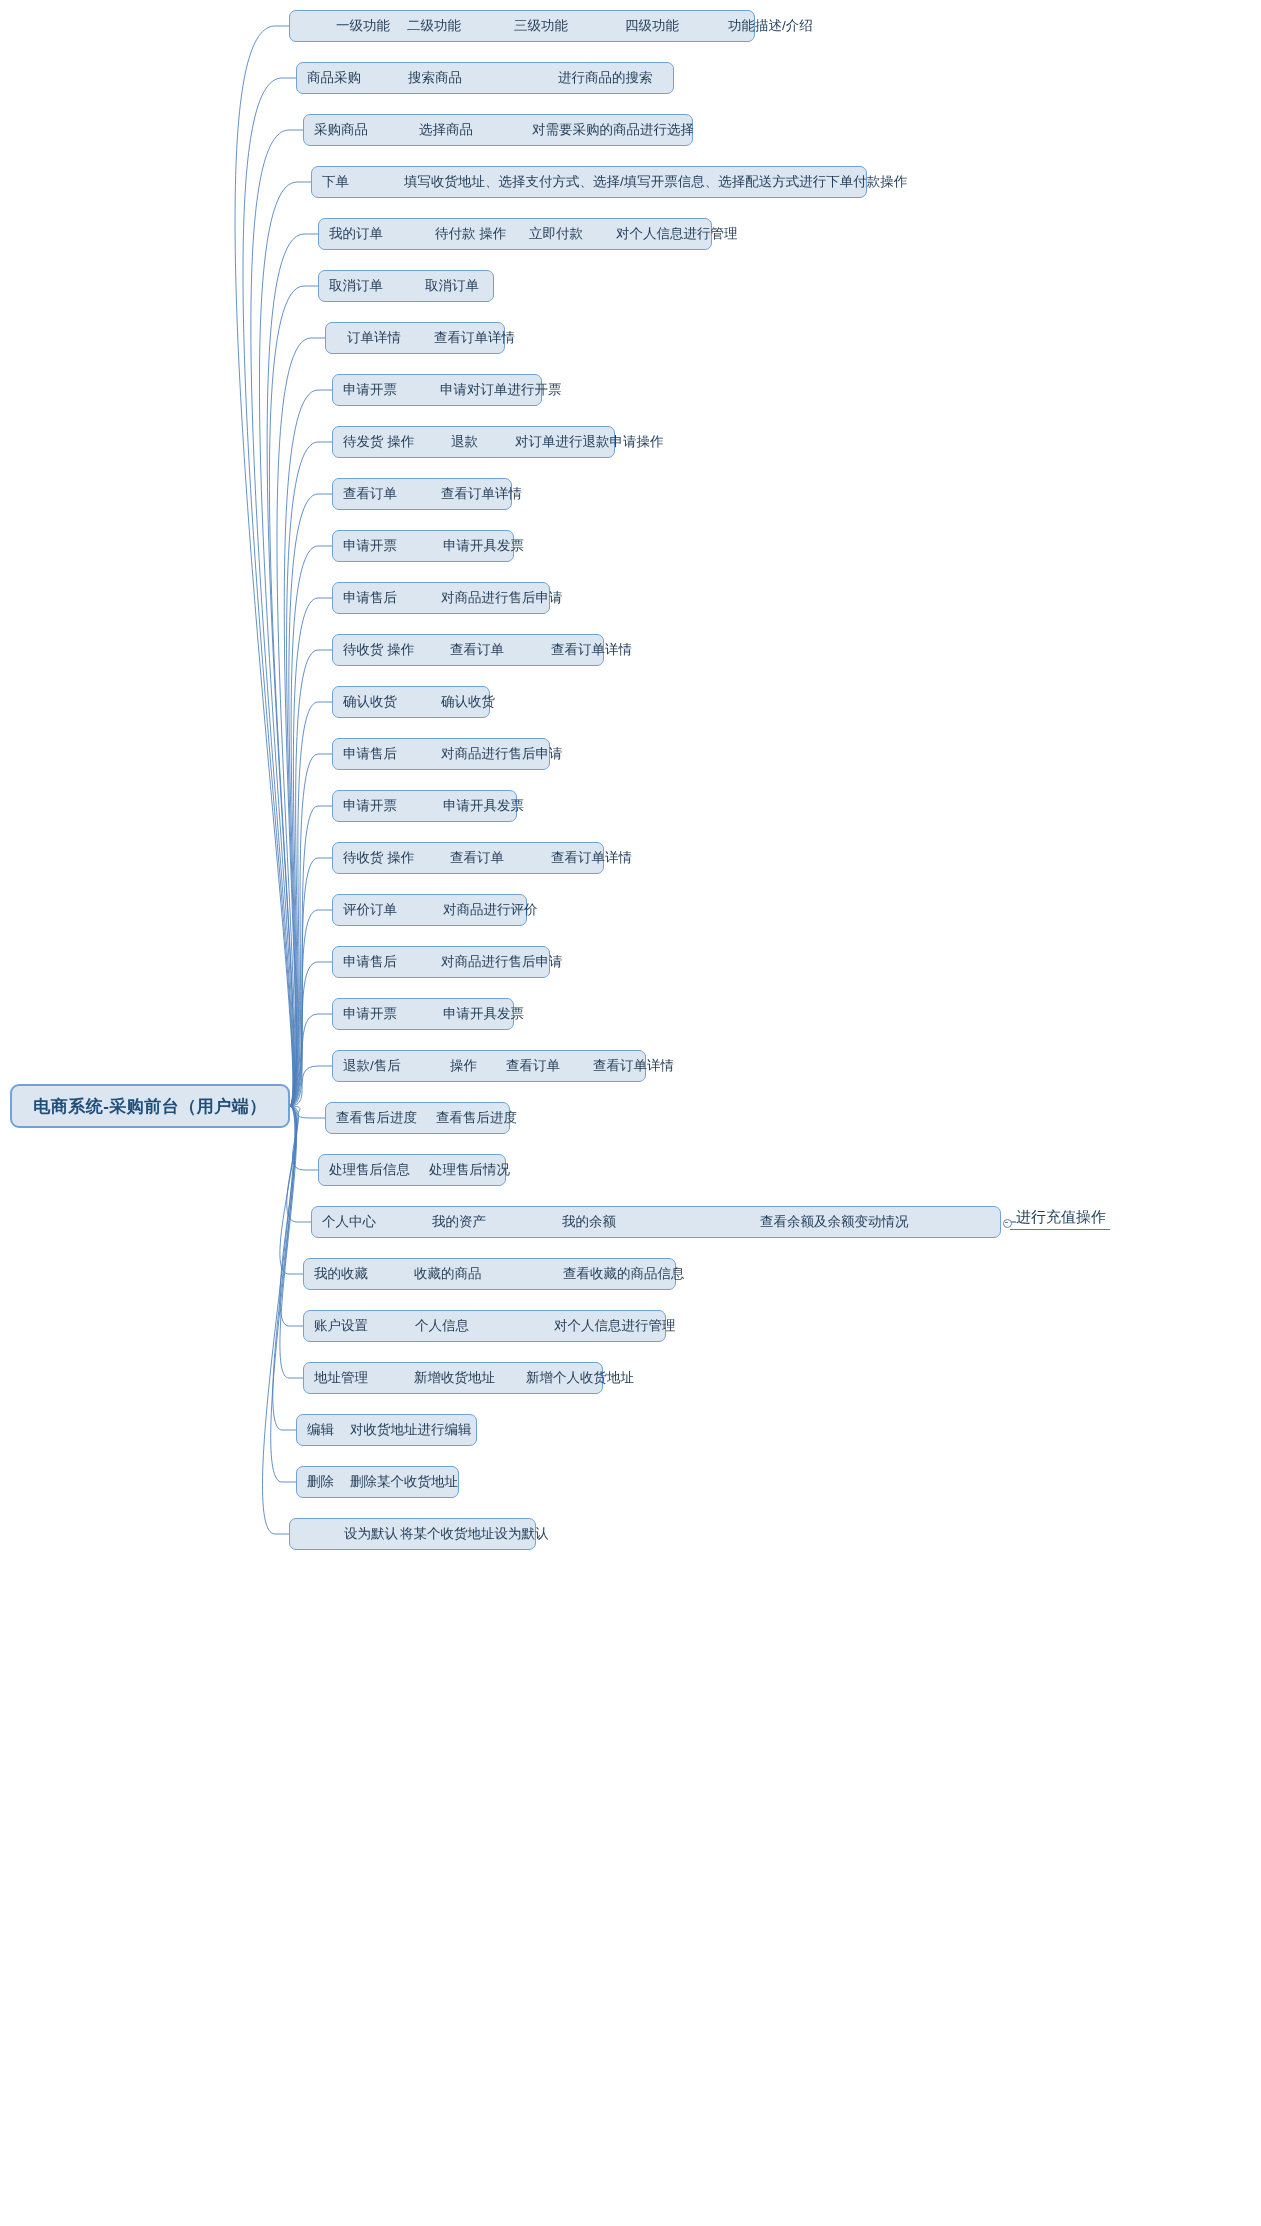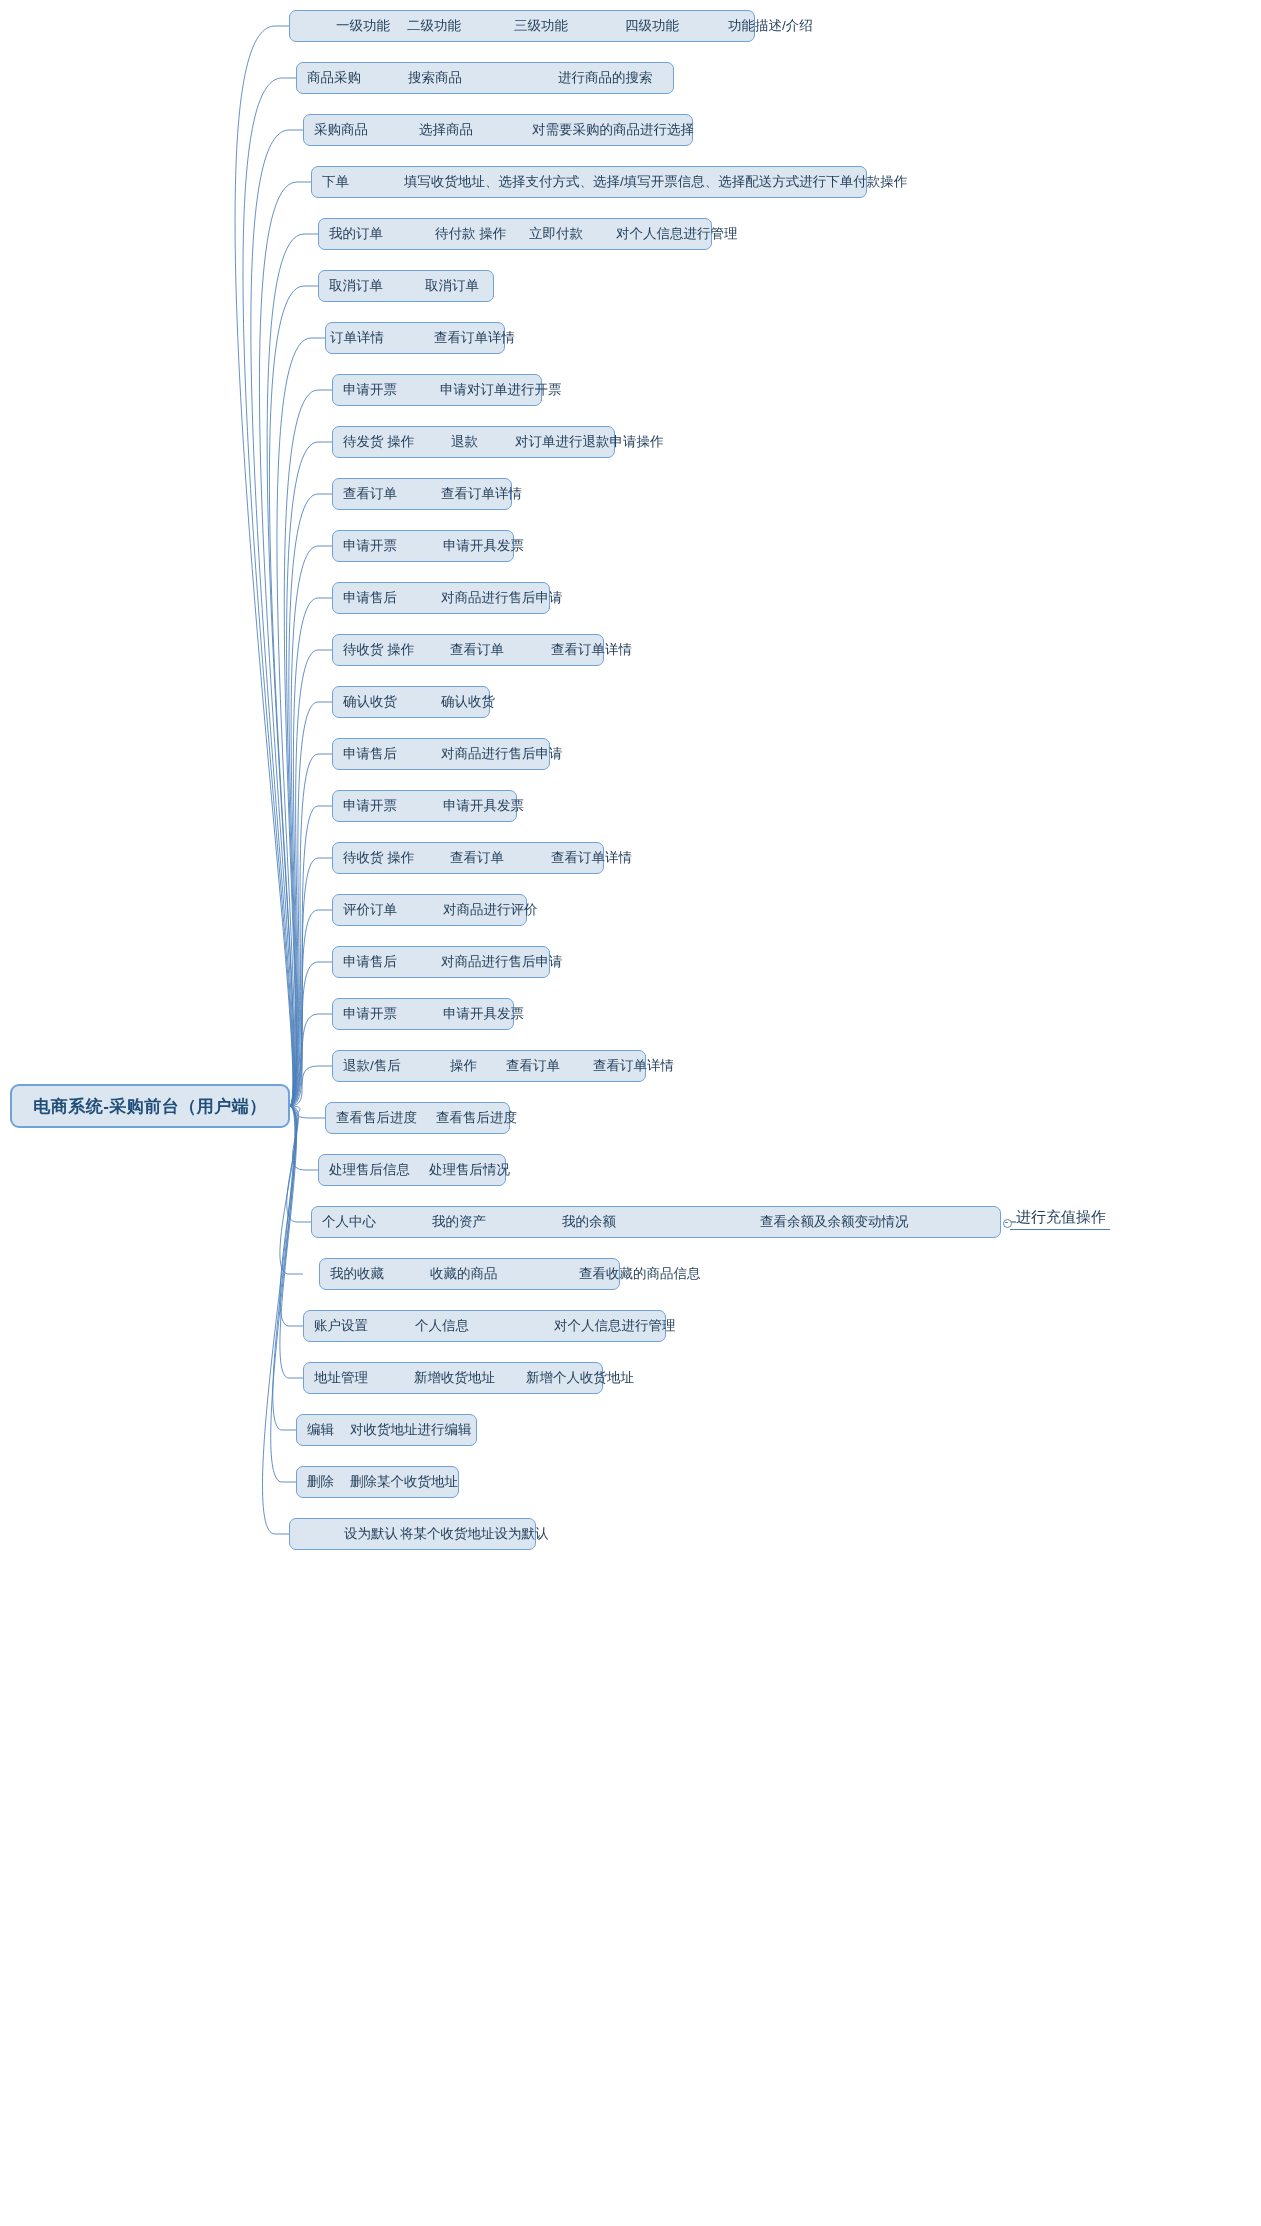--- a/index.html
+++ b/index.html
@@ -163,21 +163,21 @@
         <span class="cell" style="position: absolute; left: 10px;">我的订单</span>
         <span class="cell" style="position: absolute; left: 116px;">待付款  操作</span>
         <span class="cell" style="position: absolute; left: 210px;">立即付款</span>
         <span class="cell" style="position: absolute; left: 297px;">对个人信息进行管理</span>
       </div>
       <div class="node" style="left: 318px; top: 270px; width: 176px; position: absolute;">
         <span class="cell" style="position: absolute; left: 10px;">取消订单</span>
         <span class="cell" style="position: absolute; left: 106px;">取消订单</span>
       </div>
       <div class="node" style="left: 325px; top: 322px; width: 180px; position: absolute;">
-        <span class="cell" style="position: absolute; left: 4px;">订单详情</span>
+        <span class="cell" style="position: absolute; left: 21px;">订单详情</span>
         <span class="cell" style="position: absolute; left: 108px;">查看订单详情</span>
       </div>
       <div class="node" style="left: 332px; top: 374px; width: 210px; position: absolute;">
         <span class="cell" style="position: absolute; left: 10px;">申请开票</span>
         <span class="cell" style="position: absolute; left: 107px;">申请对订单进行开票</span>
       </div>
       <div class="node" style="left: 332px; top: 426px; width: 283px; position: absolute;">
         <span class="cell" style="position: absolute; left: 10px;">待发货  操作</span>
         <span class="cell" style="position: absolute; left: 118px;">退款</span>
         <span class="cell" style="position: absolute; left: 182px;">对订单进行退款申请操作</span>
@@ -242,21 +242,21 @@
         <span class="cell" style="position: absolute; left: 10px;">处理售后信息</span>
         <span class="cell" style="position: absolute; left: 110px;">处理售后情况</span>
       </div>
       <div class="node" style="left: 311px; top: 1206px; width: 690px; position: absolute;">
         <span class="cell" style="position: absolute; left: 10px;">个人中心</span>
         <span class="cell" style="position: absolute; left: 120px;">我的资产</span>
         <span class="cell" style="position: absolute; left: 250px;">我的余额</span>
         <span class="cell" style="position: absolute; left: 448px;">查看余额及余额变动情况</span>
       </div>
       <div class="collapse-dot" style="left: 1003px; top: 1219px;"></div>
-      <div class="node" style="left: 319px; top: 1258px; width: 301px; position: absolute;">
+      <div class="node" style="left: 303px; top: 1258px; width: 373px; position: absolute;">
         <span class="cell" style="position: absolute; left: 10px;">我的收藏</span>
         <span class="cell" style="position: absolute; left: 110px;">收藏的商品</span>
         <span class="cell" style="position: absolute; left: 259px;">查看收藏的商品信息</span>
       </div>
       <div class="node" style="left: 303px; top: 1310px; width: 363px; position: absolute;">
         <span class="cell" style="position: absolute; left: 10px;">账户设置</span>
         <span class="cell" style="position: absolute; left: 111px;">个人信息</span>
         <span class="cell" style="position: absolute; left: 250px;">对个人信息进行管理</span>
       </div>
       <div class="node" style="left: 303px; top: 1362px; width: 300px; position: absolute;">

